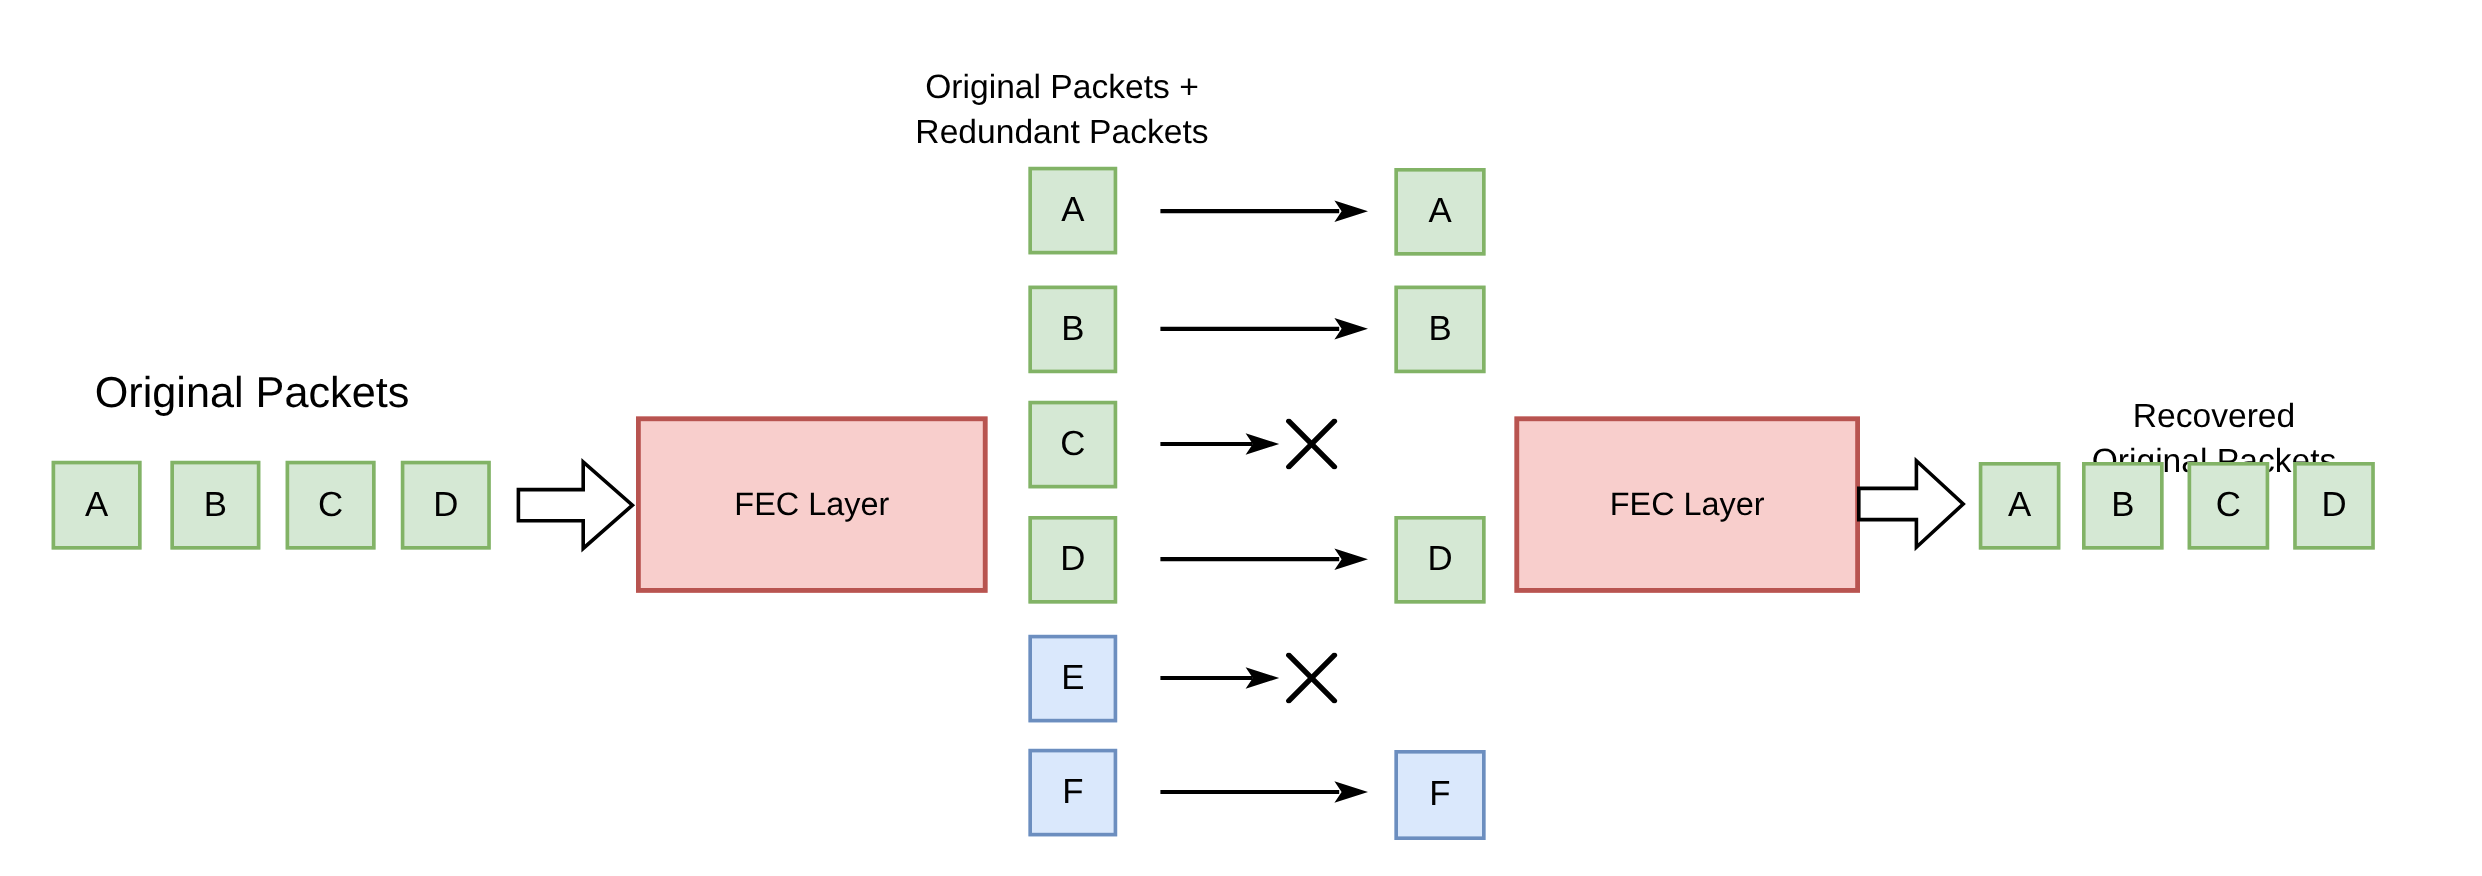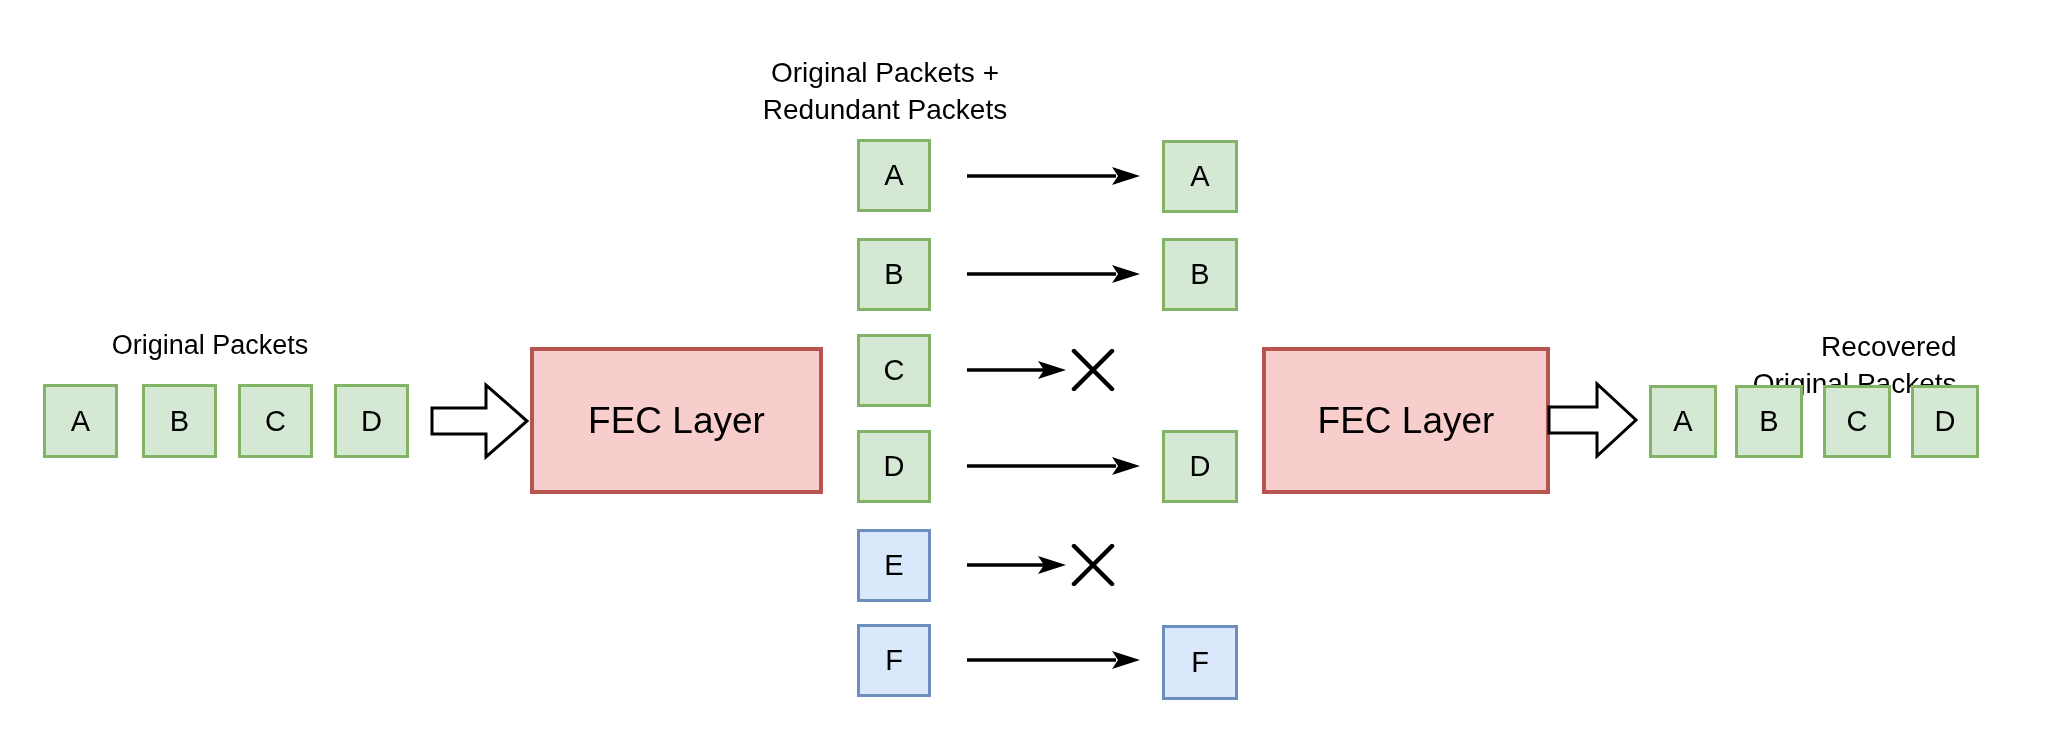--- a/index.html
+++ b/index.html
@@ -28,37 +28,36 @@
   .sq.blue  { background: var(--blue-fill);  border-color: var(--blue-border); }
   .sq.small { width: 68px; height: 73px; }
   .fec {
     position: absolute;
     box-sizing: border-box;
     background: var(--red-fill);
     border: 4px solid var(--red-border);
     display: flex;
     align-items: center;
     justify-content: center;
-    font-size: 37px;
+    font-size: 27px;
   }
   .hdr {
     position: absolute;
     white-space: pre-line;
     text-align: center;
     font-size: 28px;
     line-height: 37px;
     transform: translateX(-50%);
   }
   .lbl {
     position: absolute;
     text-align: right;
-    font-size: 27px;
+    font-size: 36px;
     transform: translateX(-50%);
     white-space: nowrap;
-    margin-top: 24px;
   }
   .icon { position: absolute; display: block; }
   .arrow line   { stroke: var(--arrow-color); stroke-width: 3.5; }
   .arrow polygon{ fill: var(--arrow-color); }
   .xmark line   { stroke: var(--arrow-color); stroke-width: 4.5; stroke-linecap: round; }
   .blockarrow polygon { fill: #ffffff; stroke: var(--arrow-color); stroke-width: 3; stroke-linejoin: miter; }
 </style>
 </head>
 <body>
 
@@ -129,20 +128,20 @@
   <div class="sq blue" style="left:1162px; top:625px; width:76px; height:75px;">F</div>
 
   <div class="fec" style="left:1262px; top:347px; width:288px; height:147px;">
     <span>FEC Layer</span>
   </div>
 
   <svg class="icon blockarrow" style="left:1547px; top:380px;" width="92" height="80" viewBox="0 0 92 80">
     <polygon points="2,27 50,27 50,4 89,40 50,76 50,53 2,53"></polygon>
   </svg>
 
-  <div class="hdr" style="left:1845px; top:328px;text-align:right;">Recovered Original Packets</div>
+  <div class="hdr" style="left:1845px; top:328px;">Recovered Original Packets</div>
 
   <div class="sq green small" style="left:1649px; top:385px;">A</div>
   <div class="sq green small" style="left:1735px; top:385px;">B</div>
   <div class="sq green small" style="left:1823px; top:385px;">C</div>
   <div class="sq green small" style="left:1911px; top:385px;">D</div>
 
 </div>
 
 </body></html>

